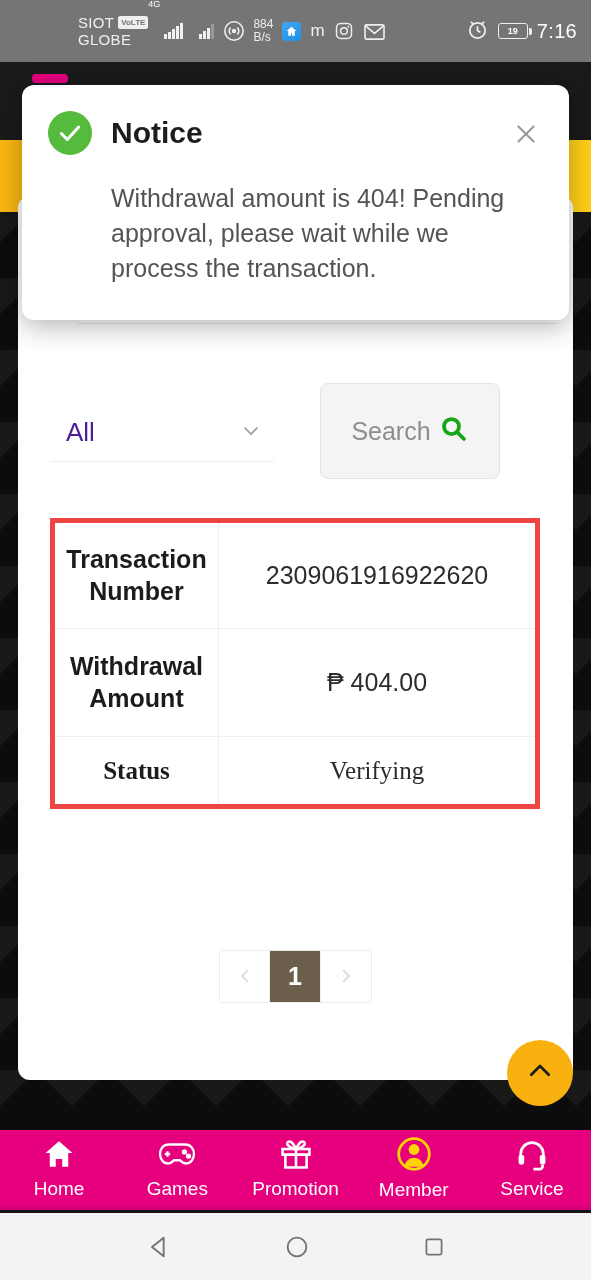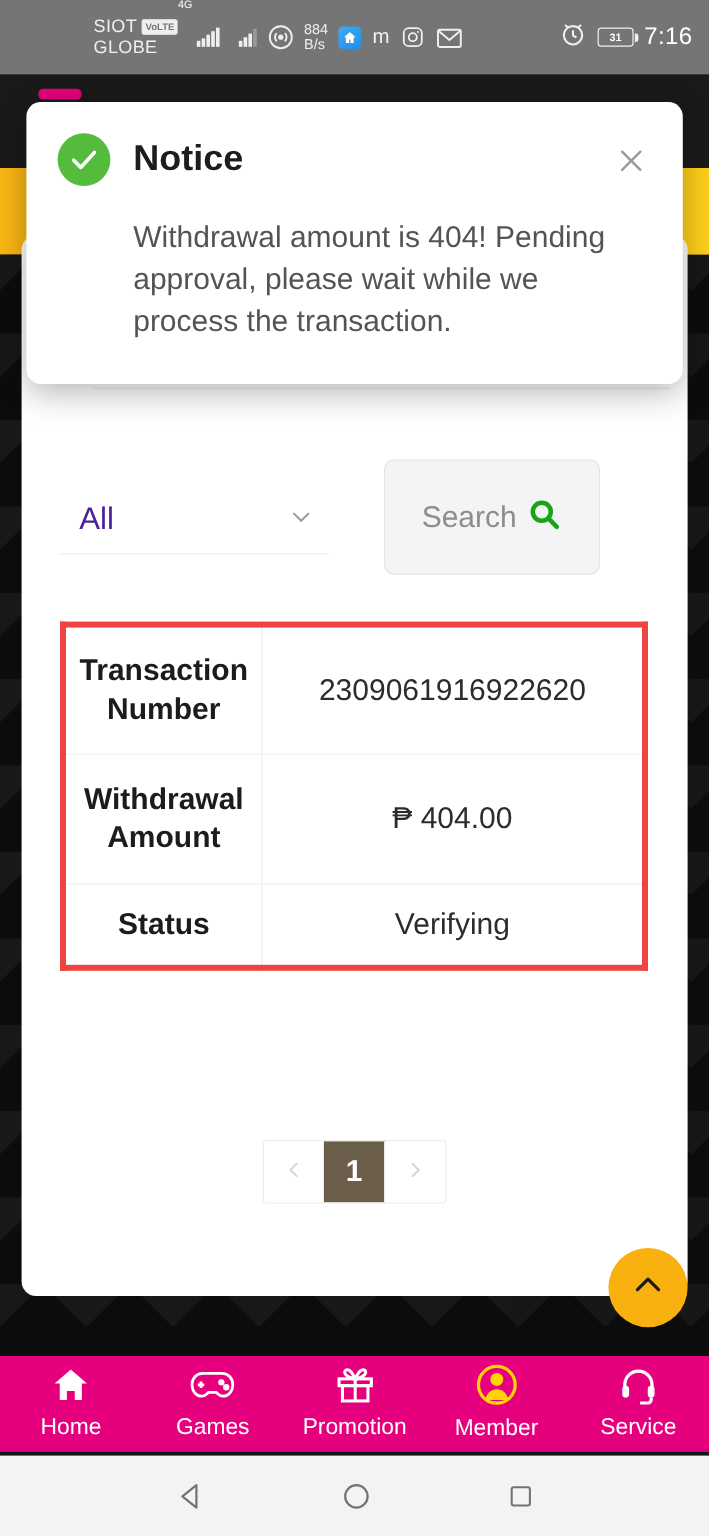--- a/index.html
+++ b/index.html
@@ -169,21 +169,21 @@
   .txn-table {
     position: absolute; top: 322px; left: 32px;
     width: 490px;
     border: 5px solid #ef4444;
     border-radius: 4px;
     border-collapse: collapse;
     table-layout: fixed;
     background: #fff;
   }
   .txn-table tr { border-bottom: 1px solid #efefef; }
-  .txn-table tr:last-child { border-bottom: none; }
+  .txn-table tr:last-child { border-bottom: none; font-family: Liberation Serif, serif; }
   .txn-table td {
     padding: 14px 8px;
     vertical-align: middle;
     text-align: center;
   }
   .txn-key {
     width: 166px;
     font-size: 25px; font-weight: bold; color: #1c1c1c;
     line-height: 1.25;
     border-right: 1px solid #efefef;
@@ -486,21 +486,21 @@
     <div class="sb-right">
       <span>
         <svg width="23" height="23" viewBox="0 0 24 24" fill="none" stroke="#efefef" stroke-width="1.8">
           <circle cx="12" cy="13" r="8"></circle>
             <polyline points="12,8.6 12,13 15,15"></polyline>
           <line x1="5" y1="4" x2="8" y2="6.4"></line>
             <line x1="19" y1="4" x2="16" y2="6.4"></line>
         </svg>
       </span>
       <span class="sb-batt">
-        <span>31</span>
+        <span>19</span>
       </span>
       <span class="sb-time">7:16</span>
     </div>
   </div>
 
   <div id="bottomnav">
     <div class="nav-item">
       <span>
         <svg width="36" height="34" viewBox="0 0 24 24" fill="#ffffff">
           <path d="M12 3 2.5 11.3h3V21h4.2v-5.4h4.6V21h4.2v-9.7h3z"></path>

